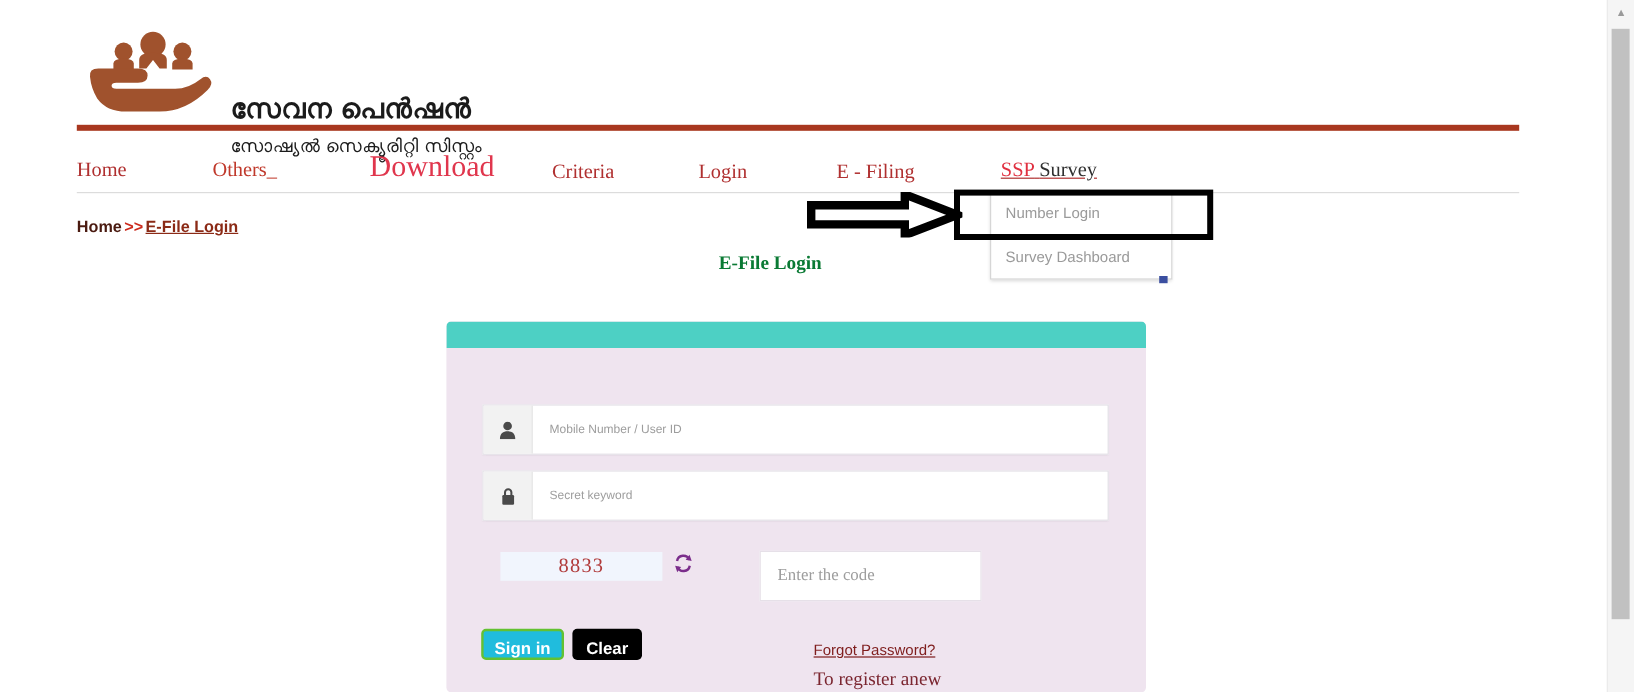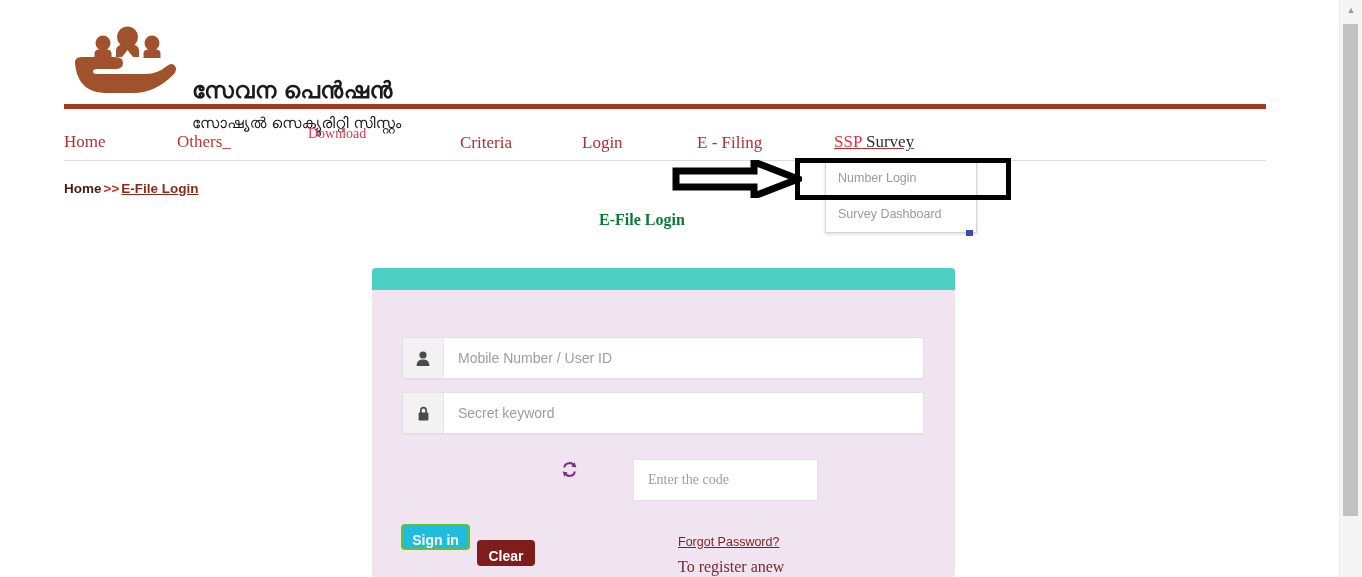--- a/index.html
+++ b/index.html
@@ -85,21 +85,21 @@
   .nav-item {
     position: absolute;
     font-family: "Liberation Serif", serif;
     white-space: nowrap;
     color: #b03030;
     cursor: pointer;
   }
   .nav-home     { left: 0px;   top: 20px; font-size: 17px; color: #b03030; }
   .nav-others   { left: 113px; top: 20px; font-size: 17px; color: #c0392b; }
   .nav-others .caret { color: #c0392b; }
-  .nav-download { left: 244px; top: 14px; font-size: 14px; color: #e0364d; }
+  .nav-download { left: 244px; top: 14px; font-size: 25px; color: #e0364d; }
   .nav-criteria { left: 396px; top: 21px; font-size: 17px; color: #b03030; }
   .nav-login    { left: 518px; top: 21px; font-size: 17px; color: #b03030; }
   .nav-efiling  { left: 633px; top: 21px; font-size: 17px; color: #b03030; }
   .nav-ssp      { left: 770px; top: 20px; font-size: 17px; text-decoration: underline; }
   .nav-ssp .ssp-word { color: #e03040; }
   .nav-ssp .survey-word { color: #303030; }
 
   
   #dropdown {
     position: absolute;
@@ -211,21 +211,21 @@
     font-size: 15px;
     flex: 0 0 40px;
   }
   .field-input {
     flex: 1 1 auto;
     border: none;
     outline: none;
     background: transparent;
     padding: 0 14px;
     font-family: "Liberation Sans", sans-serif;
-    font-size: 14px;
+    font-size: 10px;
     color: #333333;
   }
   .field-input::placeholder { color: #9d9d9d; opacity: 1; }
 
   
   #captcha-display {
     position: absolute;
     left: 45px; top: 192px;
     width: 135px; height: 24px;
     background: #f1f5fd;
@@ -282,23 +282,23 @@
     padding: 0;
   }
   #btn-signin {
     left: 29px; top: 256px;
     width: 69px;
     background: #20bcdd;
     border: 2px solid #63c132;
     line-height: 28px;
   }
   #btn-clear {
-    left: 105px; top: 272px;
+    left: 105px; top: 256px;
     width: 58px;
-    background: #7f1d1d;
+    background: #000000;
   }
 
   
   #forgot-link {
     position: absolute;
     left: 306px; top: 267px;
     font-family: "Liberation Sans", sans-serif;
     font-size: 12.5px;
     color: #7f1d1d;
     text-decoration: underline;
@@ -434,20 +434,21 @@
     <div class="field-row" id="field-pass">
       <div class="field-icon">
         <svg width="13" height="15" viewBox="0 0 13 15" xmlns="http://www.w3.org/2000/svg">
           <path d="M3 7 L3 4.3 A3.5 3.5 0 0 1 10 4.3 L10 7 L8.3 7 L8.3 4.3 A1.8 1.8 0 0 0 4.7 4.3 L4.7 7 Z" fill="#4a4a4a"></path>
           <rect x="1.6" y="6.6" width="9.8" height="8" rx="1" fill="#4a4a4a"></rect>
         </svg>
       </div>
       <input class="field-input" id="password-input" type="text" placeholder="Secret keyword" style="">
     </div>
 
+    <div id="captcha-display">8833</div>
     <div id="captcha-refresh">
       <svg width="17" height="17" viewBox="0 0 17 17" xmlns="http://www.w3.org/2000/svg">
         <g fill="none" stroke="#7b2d8b" stroke-width="2">
           <path d="M3.2 6.5 A5.3 5.3 0 0 1 13.4 5.6"></path>
           <path d="M13.8 10.5 A5.3 5.3 0 0 1 3.6 11.4"></path>
         </g>
         <polygon points="13.6,1.2 15.4,6.6 10.4,5.4" fill="#7b2d8b"></polygon>
         <polygon points="3.4,15.8 1.6,10.4 6.6,11.6" fill="#7b2d8b"></polygon>
       </svg>
     </div>

